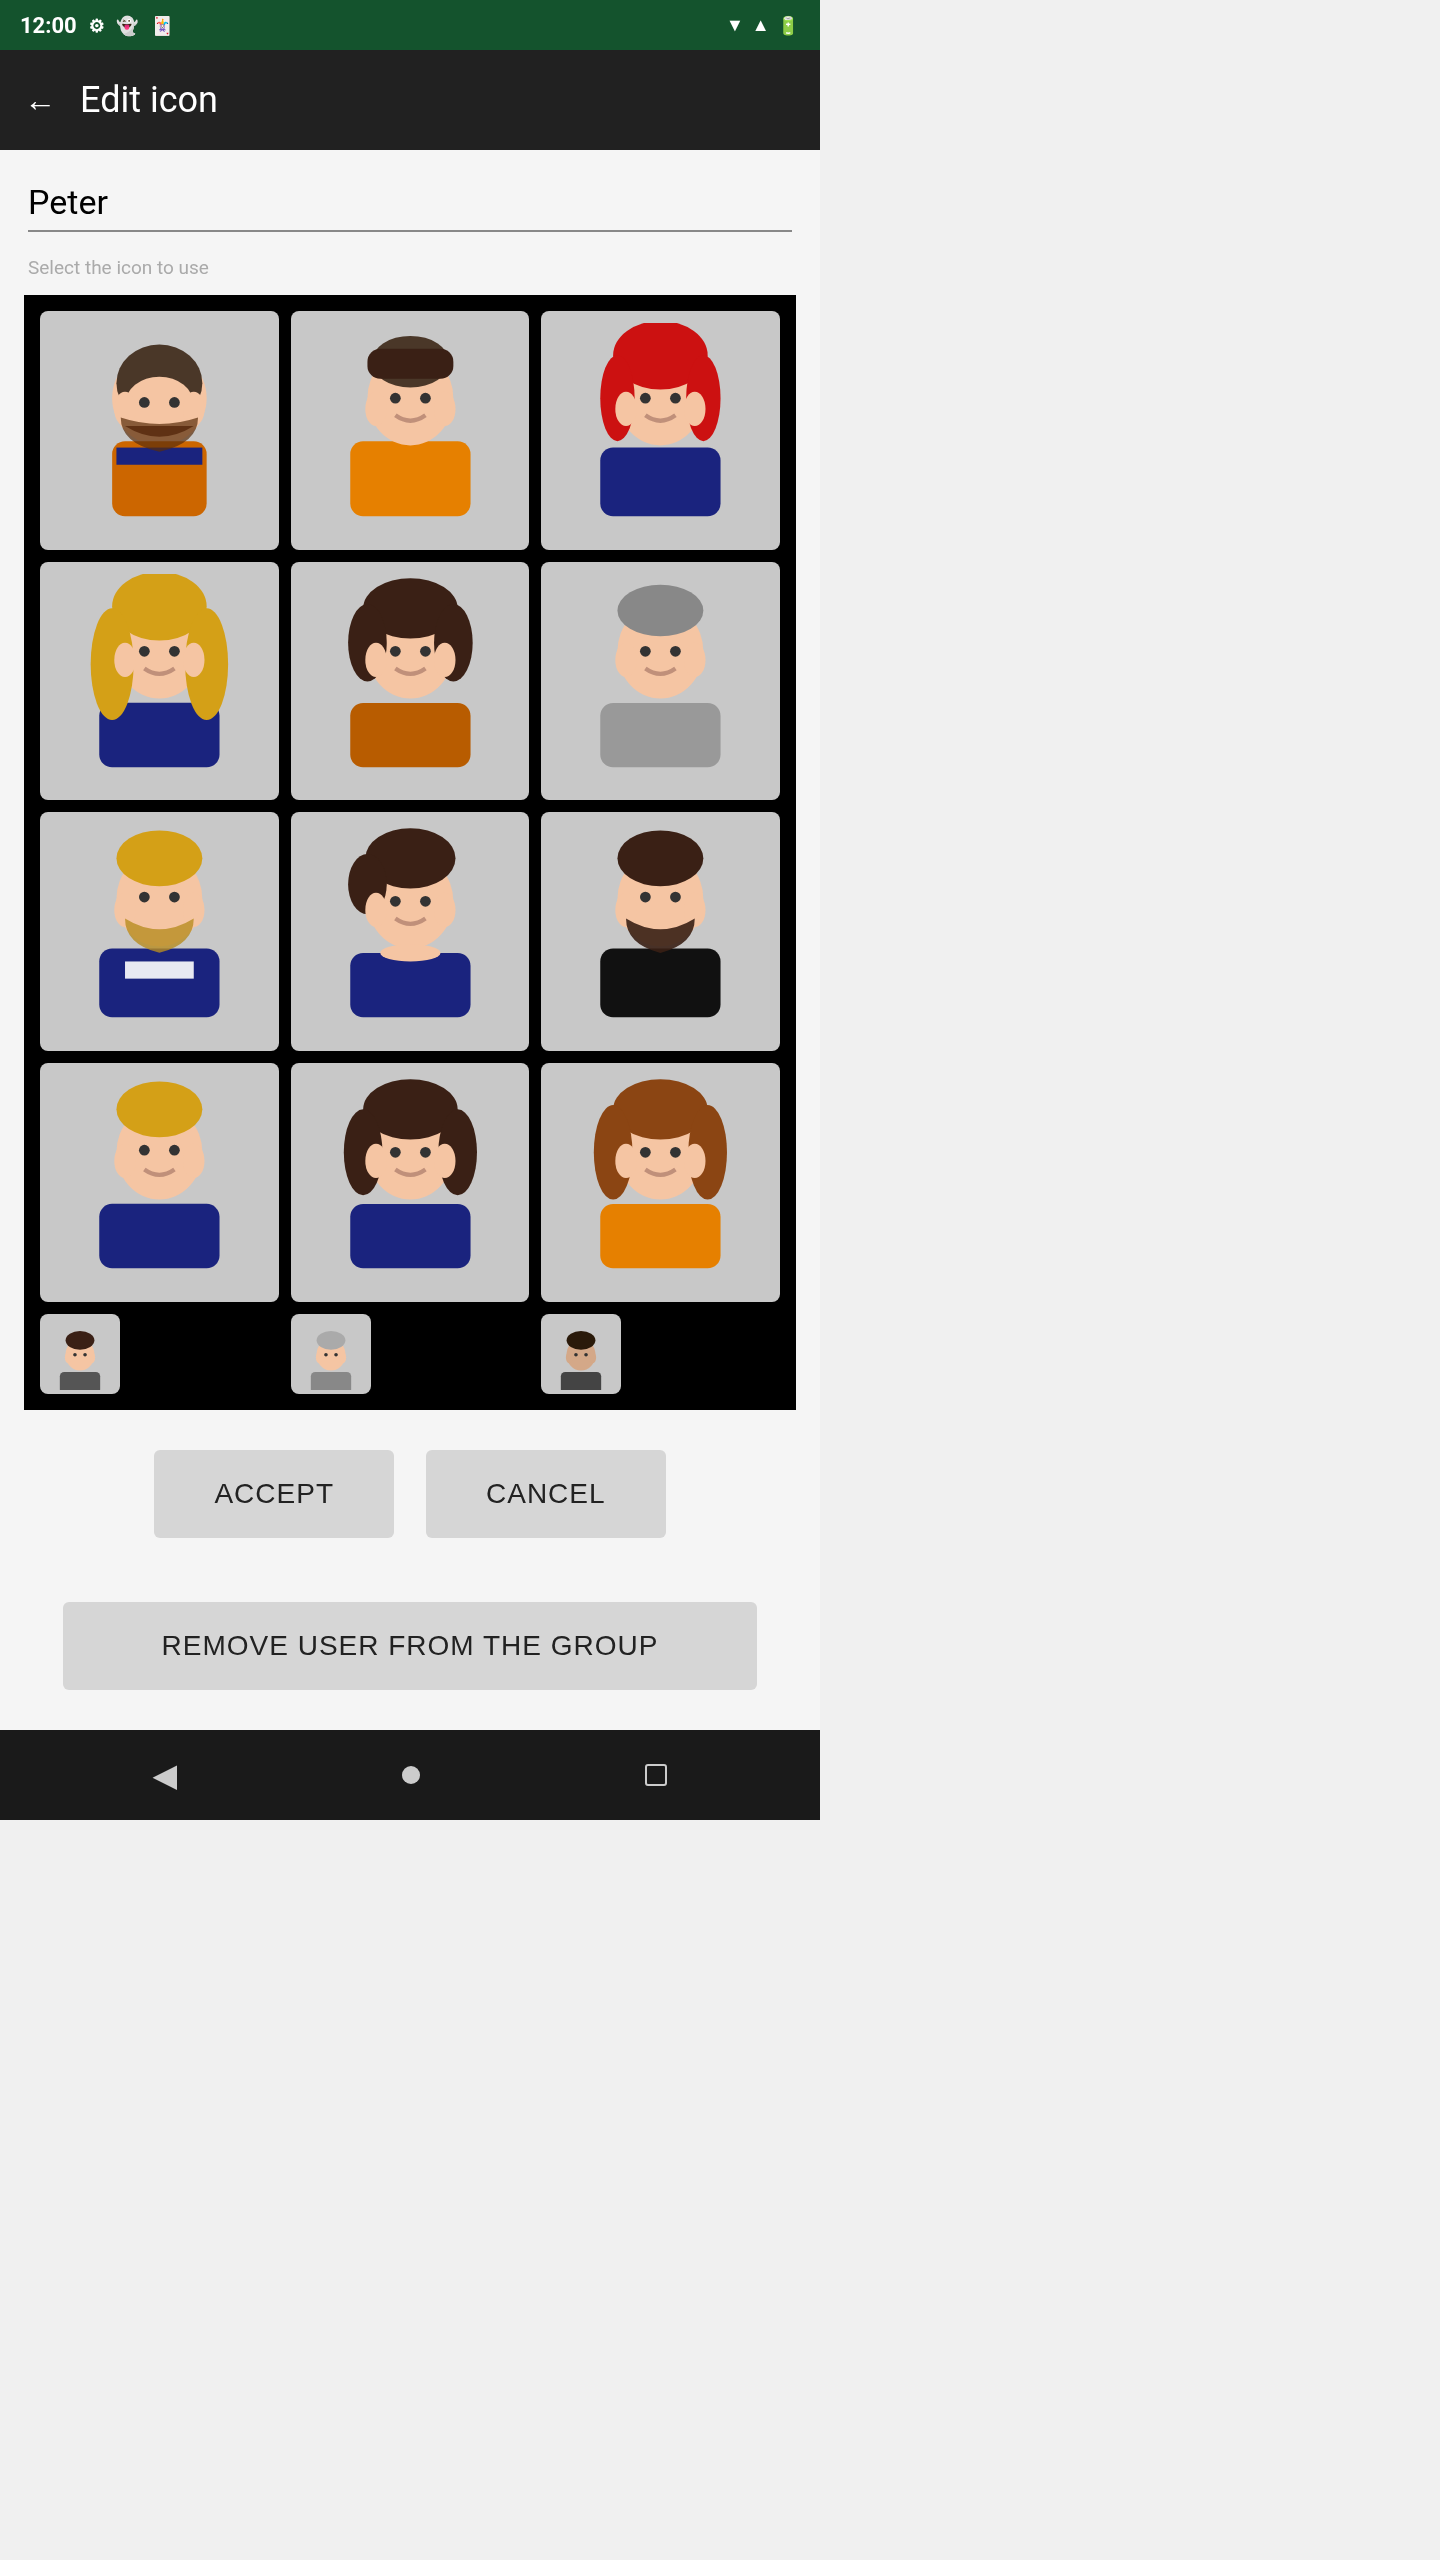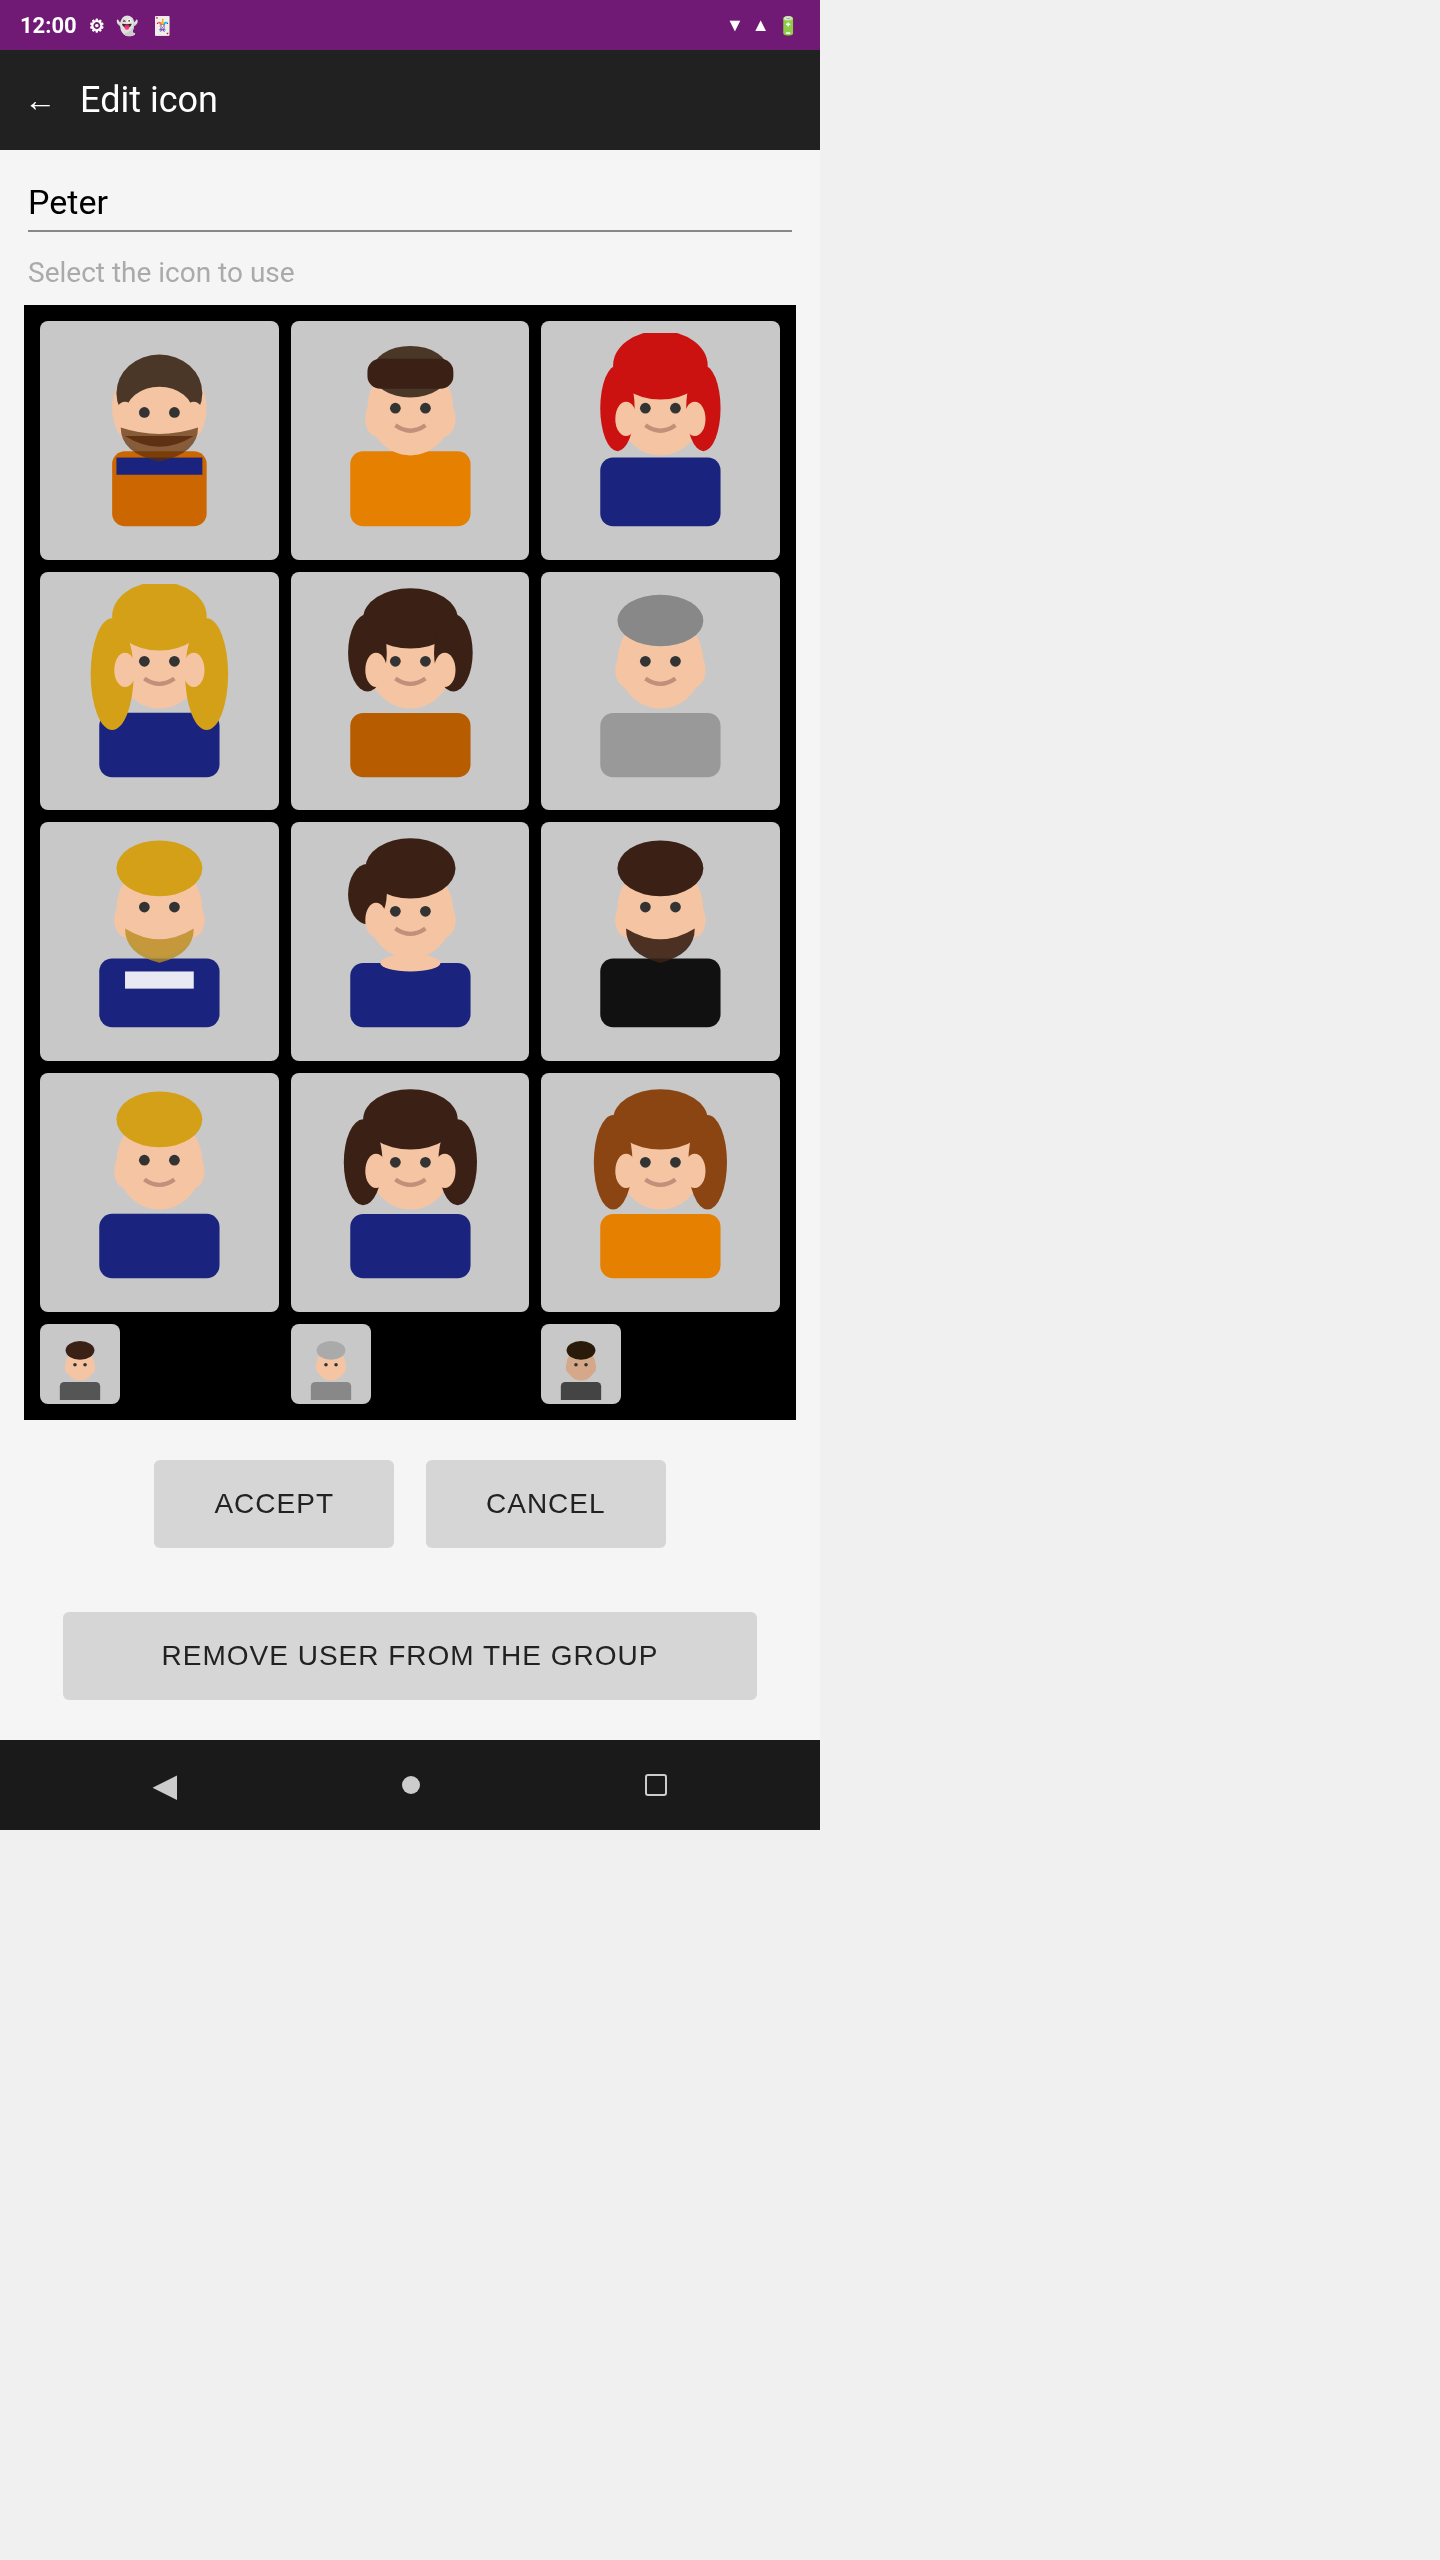--- a/index.html
+++ b/index.html
@@ -7,21 +7,21 @@
     body {
       width: 820px;
       min-height: 1456px;
       background: #f0f0f0;
       font-family: 'Roboto', Arial, sans-serif;
       overflow-x: hidden;
     }
 
     
     .status-bar {
-      background: #701a75;
+      background: #14532d;
       height: 50px;
       display: flex;
       align-items: center;
       justify-content: space-between;
       padding: 12px 20px;
       color: white;
       font-size: 22px;
       font-weight: bold;
     }
     .status-left { display: flex; align-items: center; gap: 12px; }
@@ -69,21 +69,21 @@
       border: none;
       border-bottom: 2px solid #888;
       background: transparent;
       padding: 8px 0;
       outline: none;
       font-family: inherit;
     }
 
     
     .select-label {
-      font-size: 28px;
+      font-size: 19px;
       color: #aaa;
       margin-bottom: 16px;
       padding: 0 4px;
     }
 
     
     .avatar-grid-container {
       background: #000;
       width: 100%;
       padding: 16px;

